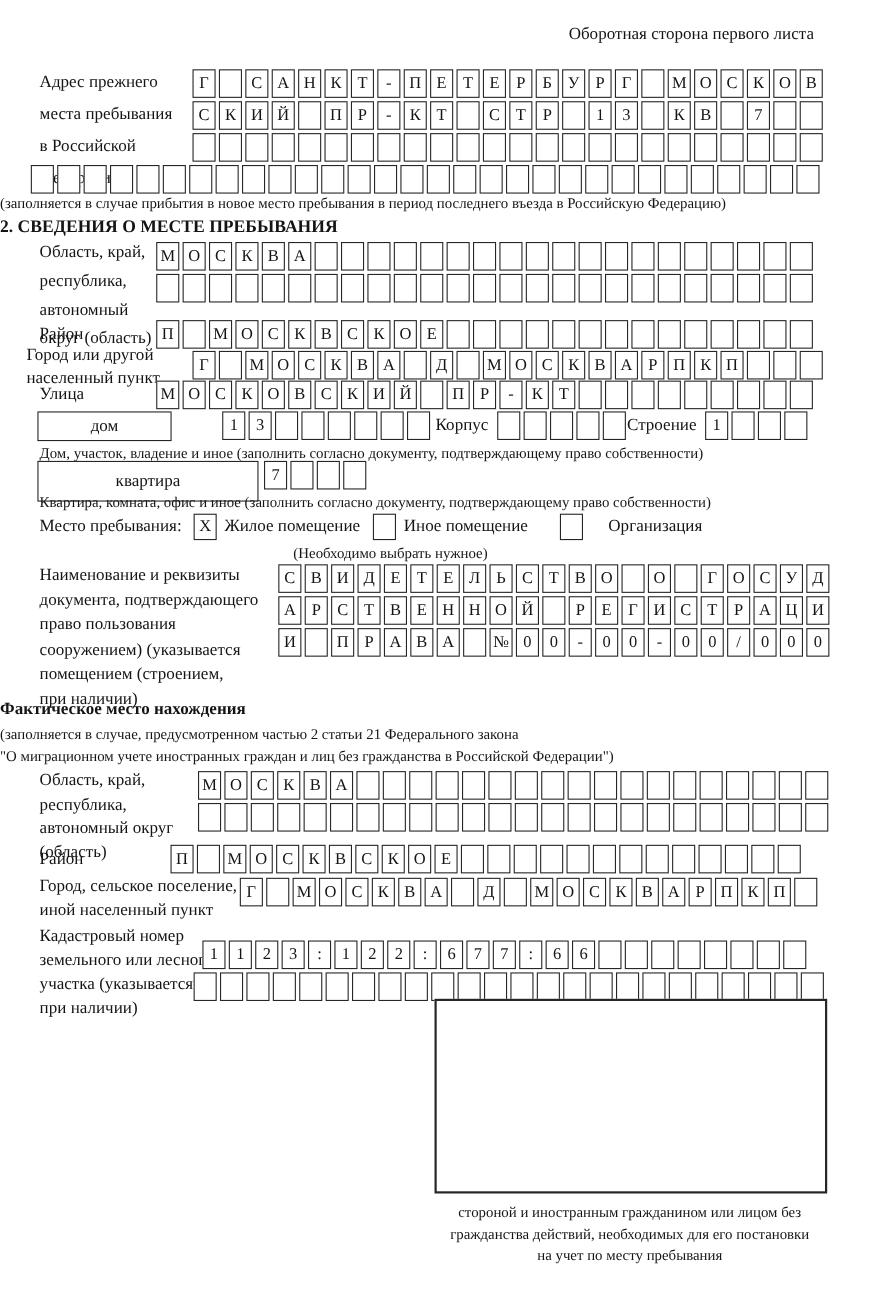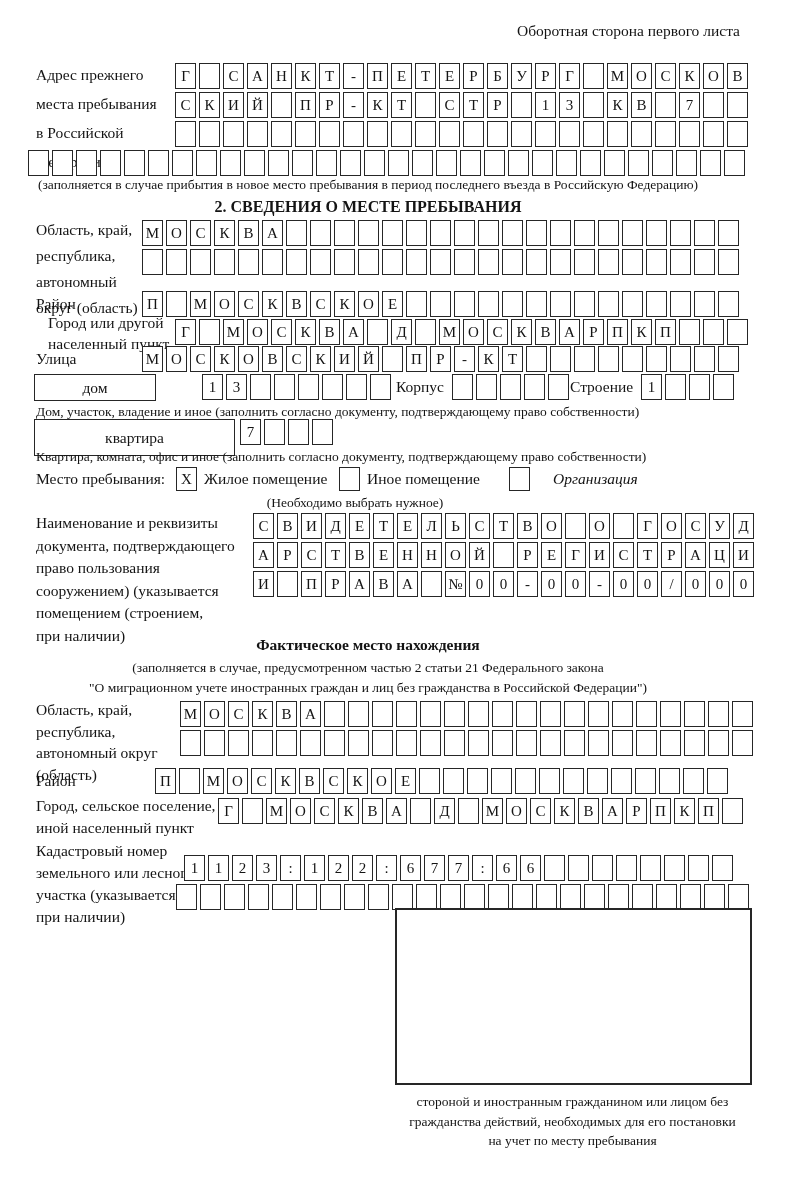--- a/index.html
+++ b/index.html
@@ -10,21 +10,21 @@
   .abs{position:absolute;}
   .boxrow{position:absolute;display:flex;gap:3px;}
   .cell{
     width:21px;height:26px;box-sizing:border-box;border:1.7px solid #262626;
     display:flex;align-items:center;justify-content:center;
     font-size:15px;line-height:1;background:#fff;flex:0 0 auto;
   }
   .lbl{font-size:15.5px;}
   .lbl .line{display:block;}
   .cap{font-size:13.5px;}
-  .center{text-align:center;width:736px;left:0;}
+  .center{text-align:left;width:736px;left:0;}
   .bold{font-weight:bold;}
   .widebox{
     box-sizing:border-box;border:1.8px solid #262626;background:#fff;
     display:flex;align-items:center;justify-content:center;font-size:15.5px;
   }
   .stamp{box-sizing:border-box;border:2px solid #262626;background:#fff;}
 </style>
 </head>
 <body>
 
@@ -233,21 +233,21 @@
     <span class="cell"></span>
     <span class="cell"></span>
     <span class="cell"></span>
     <span class="cell"></span>
     <span class="cell"></span>
     <span class="cell"></span>
     <span class="cell"></span>
     <span class="cell"></span>
   </div>
 
-<div class="abs lbl" style="top:312px;left:48px;line-height:21px;">
+<div class="abs lbl" style="top:312px;left:24px;line-height:21px;">
   <span class="line">Город или другой</span>
   <span class="line">населенный пункт</span>
 </div>
 <div class="boxrow" style="left:175px;top:319px;">
     <span class="cell">Г</span>
     <span class="cell"></span>
     <span class="cell">М</span>
     <span class="cell">О</span>
     <span class="cell">С</span>
     <span class="cell">К</span>
@@ -336,21 +336,21 @@
     <span class="cell"></span>
   </div>
 <div class="abs cap" style="left:36px;top:449px;">Квартира, комната, офис и иное (заполнить согласно документу, подтверждающему право собственности)</div>
 
 <div class="abs lbl" style="left:36px;top:470px;">Место пребывания:</div>
 <div class="cell abs" style="left:176px;top:467px;height:24px;">X</div>
 <div class="abs lbl" style="left:204px;top:470px;">Жилое помещение</div>
 <div class="cell abs" style="left:339px;top:467px;height:24px;"></div>
 <div class="abs lbl" style="left:367px;top:470px;">Иное помещение</div>
 <div class="cell abs" style="left:509px;top:467px;height:24px;"></div>
-<div class="abs lbl" style="left:553px;top:470px;font-style:italic;">Организация</div>
+<div class="abs lbl" style="left:553px;top:470px;">Организация</div>
 <div class="abs cap" style="left:180px;top:495px;width:350px;text-align:center;">(Необходимо выбрать нужное)</div>
 
 <div class="abs lbl" style="left:36px;top:512px;line-height:22.5px;">
   <span class="line">Наименование и реквизиты</span>
   <span class="line">документа, подтверждающего</span>
   <span class="line">право пользования</span>
   <span class="line">сооружением) (указывается</span>
   <span class="line">помещением (строением,</span>
   <span class="line">при наличии)</span>
 </div>

